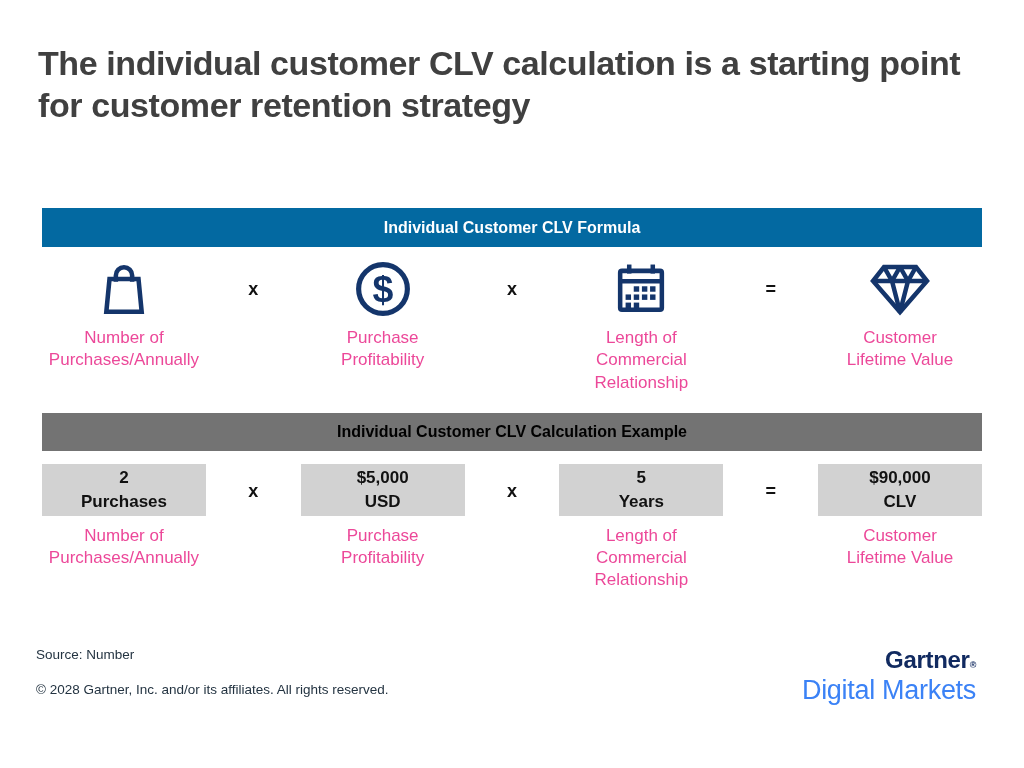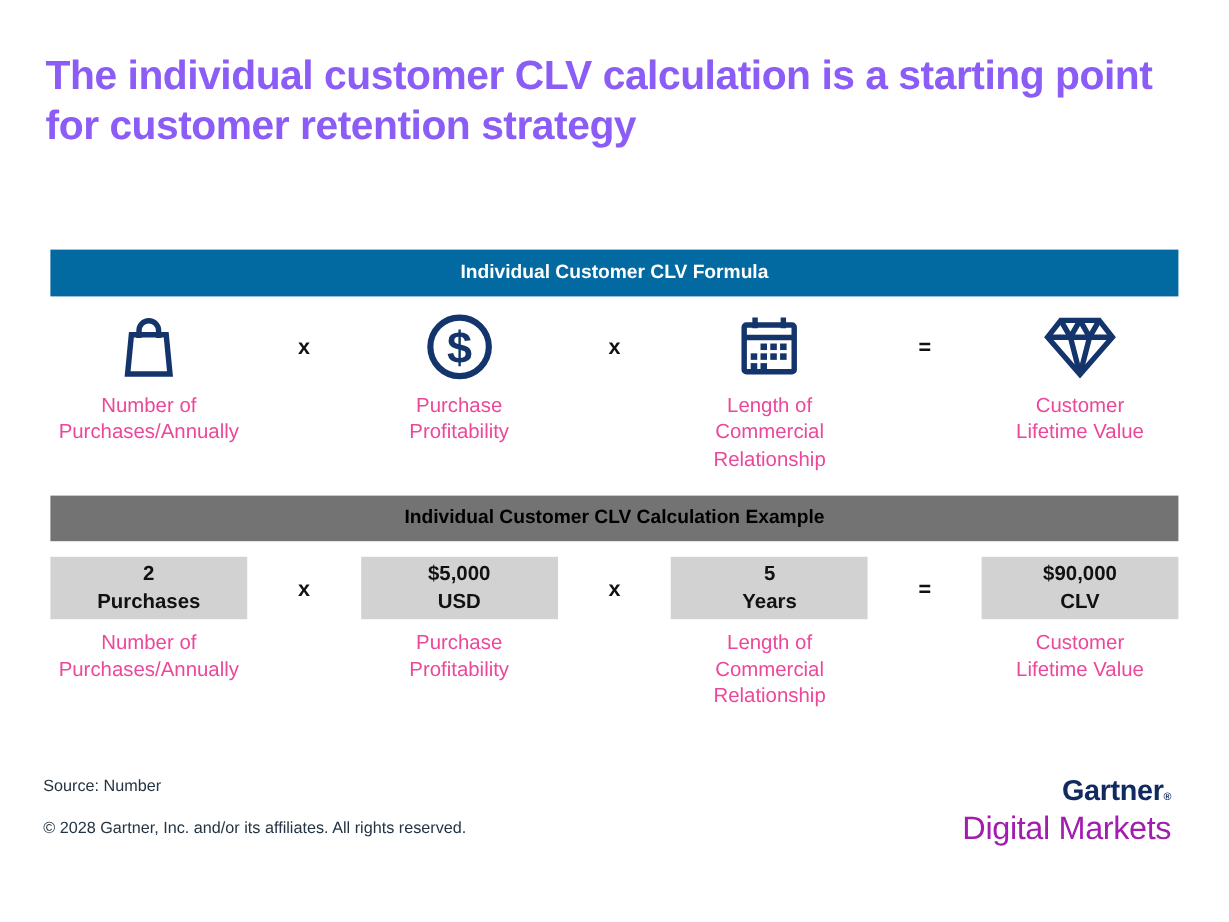--- a/index.html
+++ b/index.html
@@ -11,21 +11,21 @@
     overflow: hidden;
   }
   .page { width: 1024px; height: 768px; position: relative; }
 
   .title {
     margin: 42px 40px 0 38px;
     font-size: 34px;
     line-height: 1.24;
     font-weight: 800;
     letter-spacing: -0.4px;
-    color: #8b5cf6;
+    color: #404040;
   }
 
   .content { width: 940px; margin: 0 auto; }
   .formula-section { margin-top: 82px; }
   .example-section { margin-top: 19px; }
 
   .band {
     height: 39px;
     display: flex;
     align-items: center;
@@ -89,21 +89,21 @@
     display: flex;
     justify-content: space-between;
     align-items: flex-start;
   }
   .footer-left { font-size: 13.5px; color: #243442; }
   .footer-source { margin-bottom: 20px; }
 
   .logo { color: #112a60; text-align: right; line-height: 1.1; }
   .logo-top { font-weight: bold; font-size: 24px; letter-spacing: -0.3px; }
   .logo-top .reg { font-size: 9px; vertical-align: baseline; }
-  .logo-sub { font-weight: 400; font-size: 27px; letter-spacing: -0.3px; margin-top: 3px; color: #a21caf; }
+  .logo-sub { font-weight: 400; font-size: 27px; letter-spacing: -0.3px; margin-top: 3px; color: #3b82f6; }
 </style>
 </head>
 <body>
 
 <div class="page">
 
   <h1 class="title">The individual customer CLV calculation is a starting point for customer retention strategy</h1>
 
   <section class="content formula-section">
     <div class="band navy">

